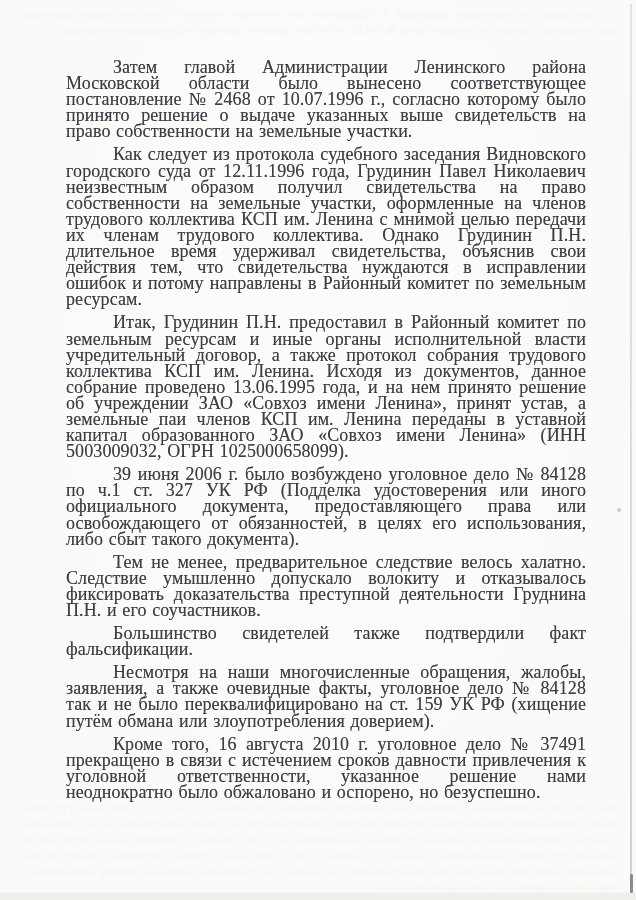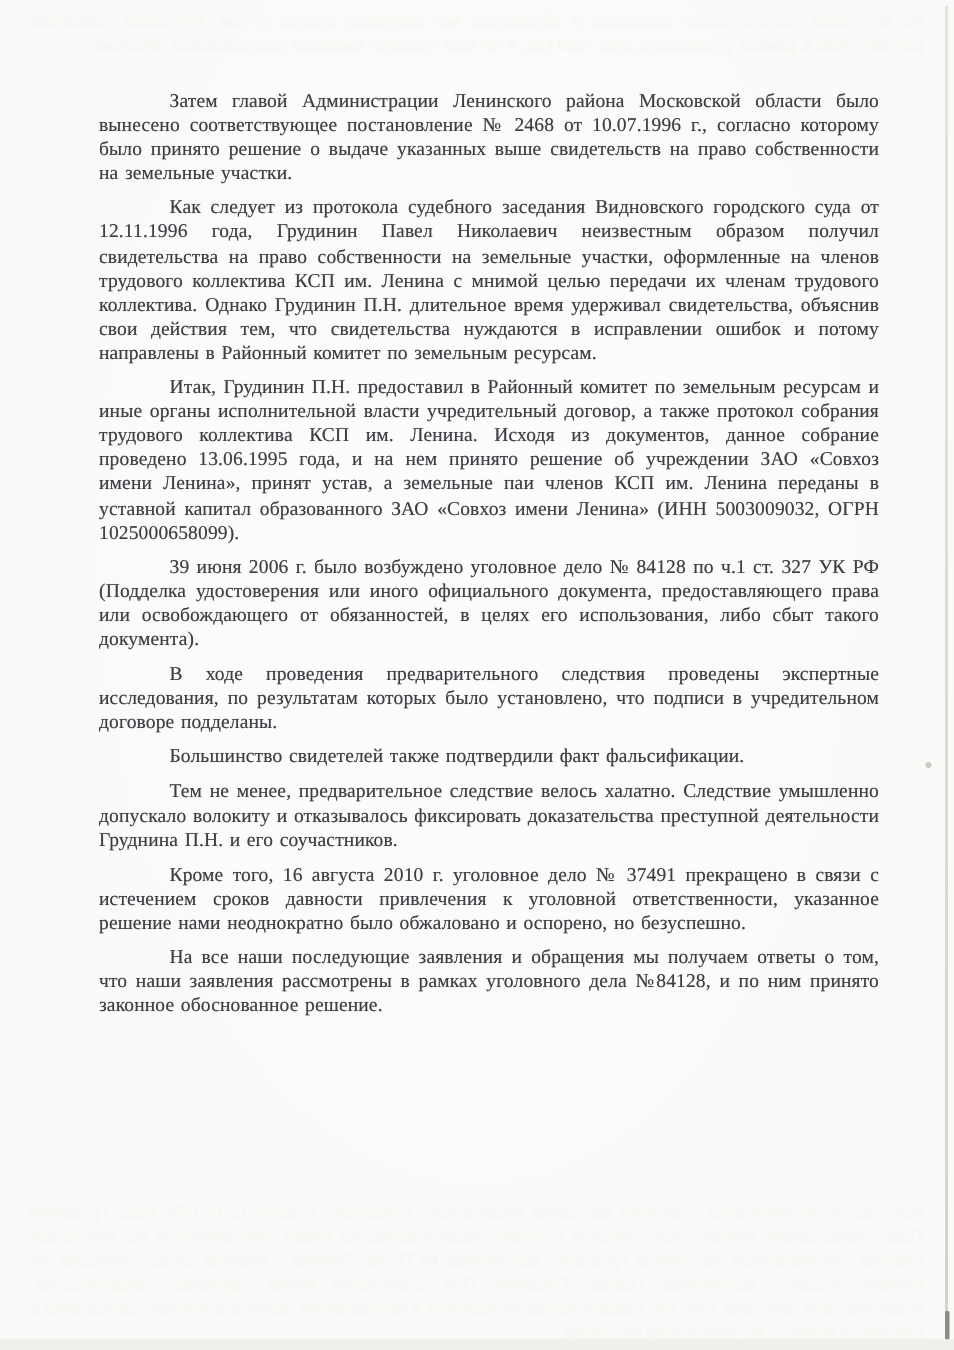--- a/index.html
+++ b/index.html
@@ -33,21 +33,21 @@
     pointer-events:none;
   }
   .bleed.top{top:6px;height:50px;overflow:hidden;}
   .bleed.bottom{top:800px;height:92px;overflow:hidden;}
   .doc-body{
     position:absolute;
     top:59px;
     left:66px;
     width:520px;
     color:var(--ink);
-    font-size:13px;
+    font-size:18px;
     line-height:16.1px;
     text-align:justify;
     letter-spacing:.1px;
     word-spacing:1px;
     text-shadow:0 0 .45px rgba(60,64,70,.55);
   }
   .para{
     margin:0 0 7px 0;
     text-indent:47px;
   }
@@ -96,24 +96,23 @@
 <div class="page">
   <div class="bleed top" aria-hidden="true">На все наши последующие заявления и обращения мы получаем ответы о том, что наши заявления рассмотрены в рамках уголовного дела №84128, и по ним принято законное обоснованное решение.</div>
   <div class="bleed bottom" aria-hidden="true">Как следует из протокола судебного заседания Видновского городского суда от 12.11.1996 года, Грудинин Павел Николаевич неизвестным образом получил свидетельства на право собственности на земельные участки, оформленные на членов трудового коллектива КСП им. Ленина с мнимой целью передачи их членам трудового коллектива. Однако Грудинин П.Н. длительное время удерживал свидетельства, объяснив свои действия тем, что свидетельства нуждаются в исправлении ошибок и потому направлены в Районный комитет по земельным ресурсам.</div>
 
   <div class="doc-body">
 
   <p class="para">Затем главой Администрации Ленинского района Московской области было вынесено соответствующее постановление № 2468 от 10.07.1996 г., согласно которому было принято решение о выдаче указанных выше свидетельств на право собственности на земельные участки.</p>
       <p class="para">Как следует из протокола судебного заседания Видновского городского суда от 12.11.1996 года, Грудинин Павел Николаевич неизвестным образом получил свидетельства на право собственности на земельные участки, оформленные на членов трудового коллектива КСП им. Ленина с мнимой целью передачи их членам трудового коллектива. Однако Грудинин П.Н. длительное время удерживал свидетельства, объяснив свои действия тем, что свидетельства нуждаются в исправлении ошибок и потому направлены в Районный комитет по земельным ресурсам.</p>
       <p class="para">Итак, Грудинин П.Н. предоставил в Районный комитет по земельным ресурсам и иные органы исполнительной власти учредительный договор, а также протокол собрания трудового коллектива КСП им. Ленина. Исходя из документов, данное собрание проведено 13.06.1995 года, и на нем принято решение об учреждении ЗАО «Совхоз имени Ленина», принят устав, а земельные паи членов КСП им. Ленина переданы в уставной капитал образованного ЗАО «Совхоз имени Ленина» (ИНН 5003009032, ОГРН 1025000658099).</p>
       <p class="para">39 июня 2006 г. было возбуждено уголовное дело № 84128 по ч.1 ст. 327 УК РФ (Подделка удостоверения или иного официального документа, предоставляющего права или освобождающего от обязанностей, в целях его использования, либо сбыт такого документа).</p>
-      <p class="para">В ходе проведения предварительного следствия проведены экспертные исследования, по результатам которых было установлено, что подписи в учредительном договоре подделаны.</p>
+      <p class="para">Тем не менее, предварительное следствие велось халатно. Следствие умышленно допускало волокиту и отказывалось фиксировать доказательства преступной деятельности Груднина П.Н. и его соучастников.</p>
       <p class="para">Большинство свидетелей также подтвердили факт фальсификации.</p>
-      <p class="para">Тем не менее, предварительное следствие велось халатно. Следствие умышленно допускало волокиту и отказывалось фиксировать доказательства преступной деятельности Груднина П.Н. и его соучастников.</p>
+      <p class="para">Несмотря на наши многочисленные обращения, жалобы, заявления, а также очевидные факты, уголовное дело № 84128 так и не было переквалифицировано на ст. 159 УК РФ (хищение путём обмана или злоупотребления доверием).</p>
       <p class="para">Кроме того, 16 августа 2010 г. уголовное дело № 37491 прекращено в связи с истечением сроков давности привлечения к уголовной ответственности, указанное решение нами неоднократно было обжаловано и оспорено, но безуспешно.</p>
-      <p class="para">На все наши последующие заявления и обращения мы получаем ответы о том, что наши заявления рассмотрены в рамках уголовного дела №84128, и по ним принято законное обоснованное решение.</p>
     </div>
 
   <div class="scan-edge-line"></div>
   <div class="scan-corner-mark"></div>
   <div class="scan-bottom-strip"></div>
   <div class="paper-speck"></div>
 </div>
 
 </body></html>

